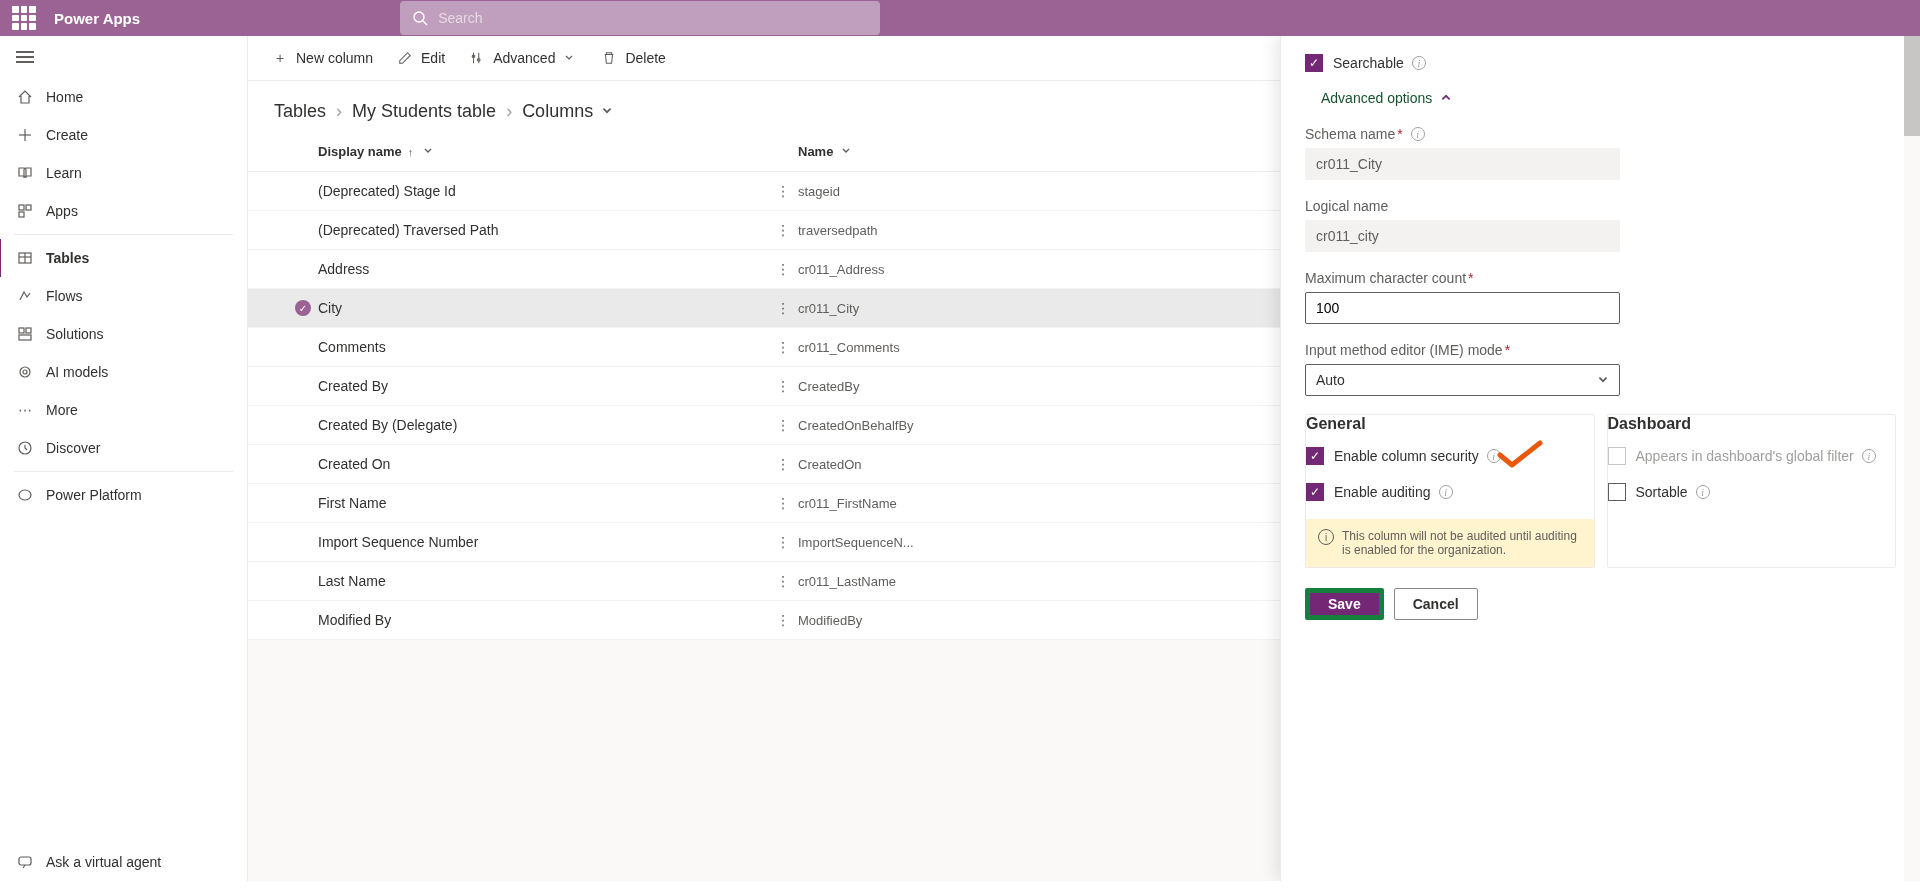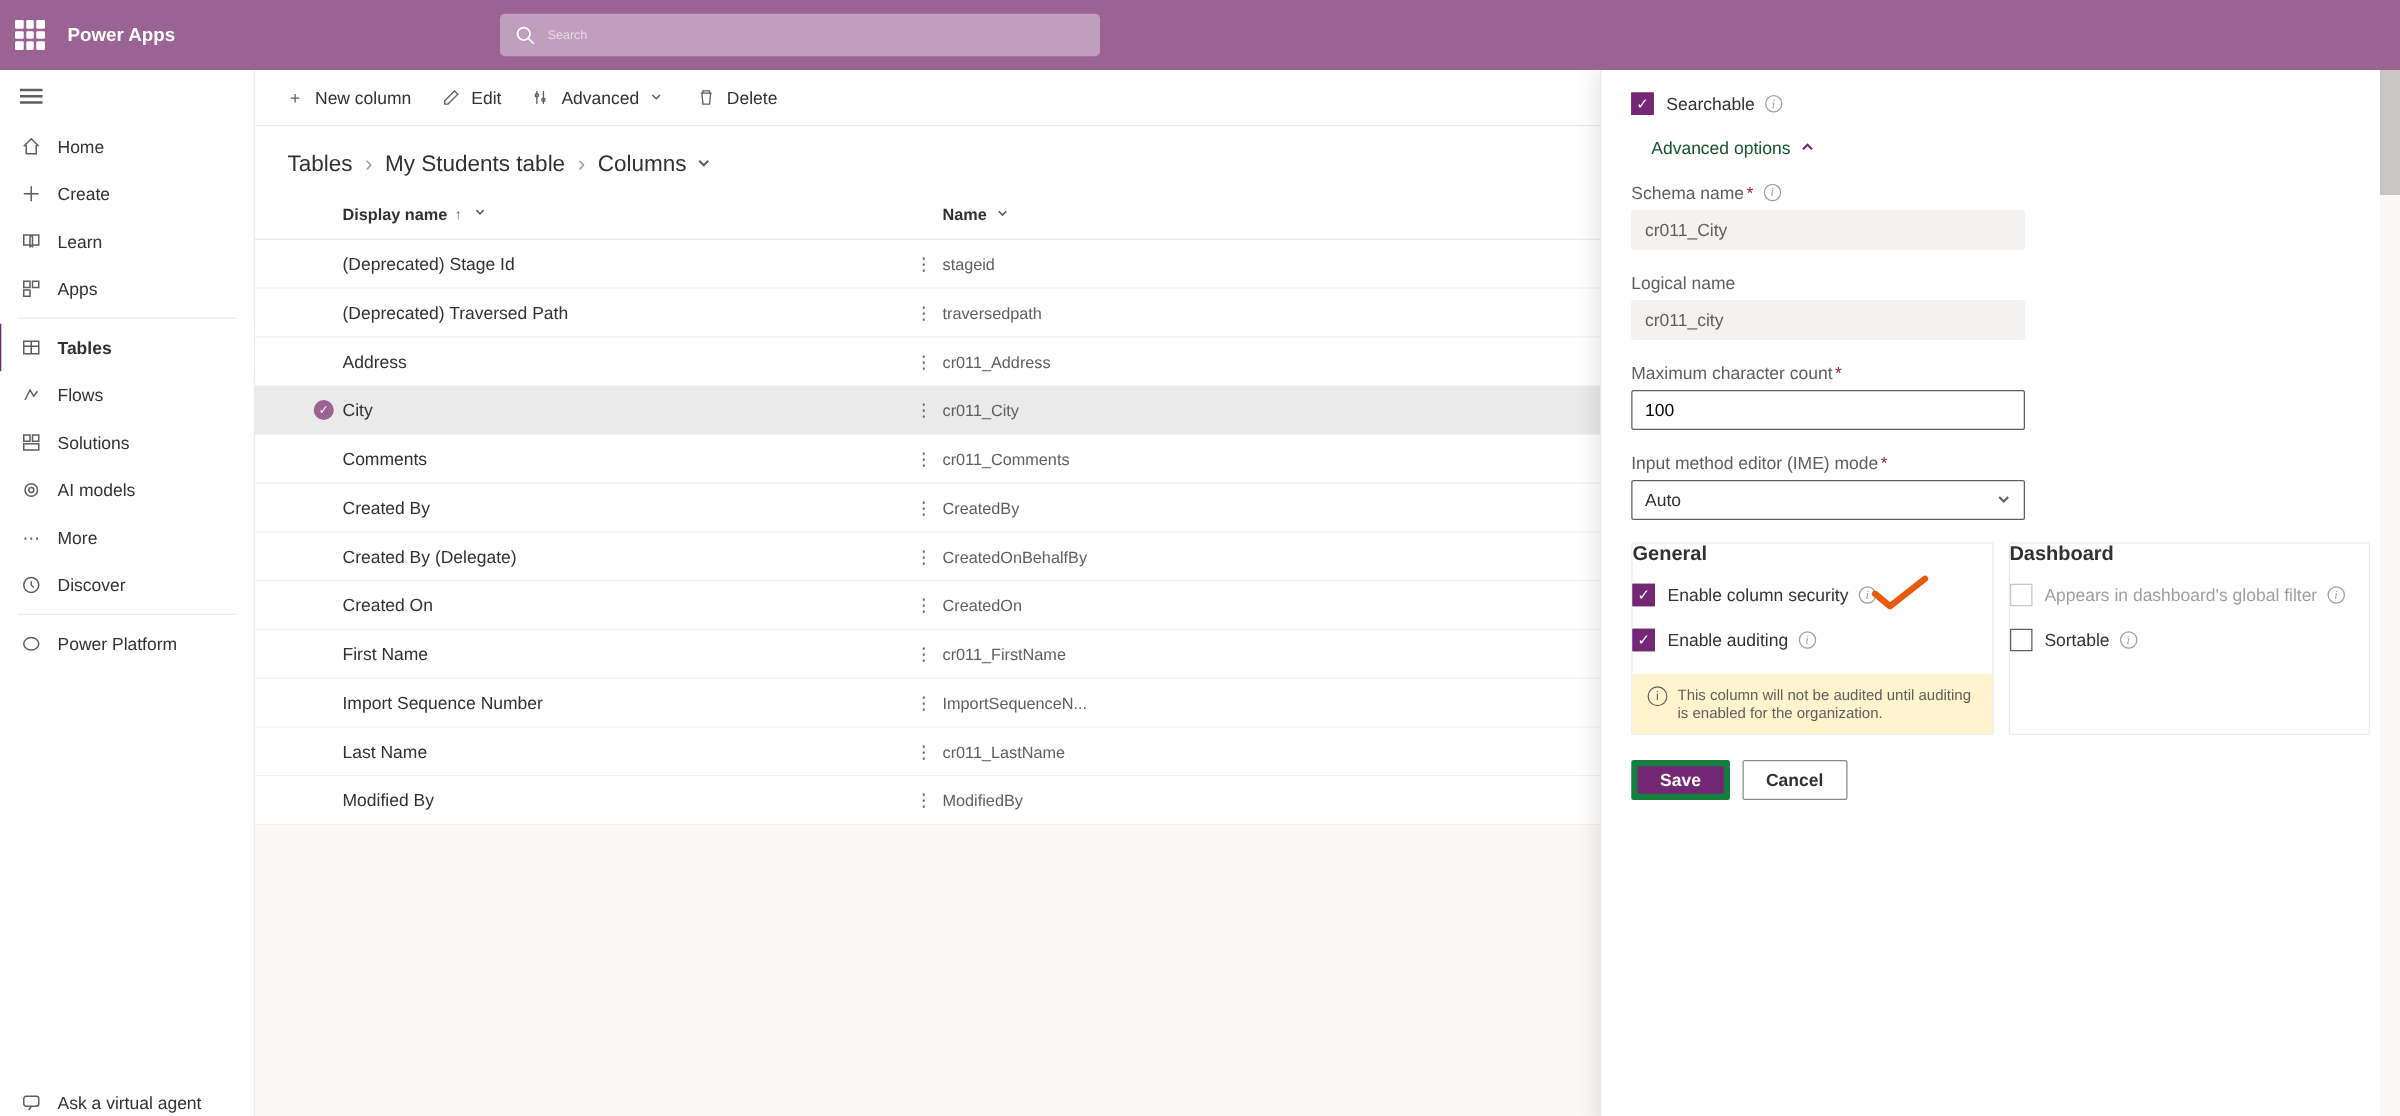--- a/index.html
+++ b/index.html
@@ -1,28 +1,28 @@
 <!DOCTYPE html>
 <html><head>
 <meta charset="utf-8">
 <style>
 * { box-sizing: border-box; margin: 0; padding: 0; }
 body { font-family: "Segoe UI", -apple-system, sans-serif; font-size: 14px; color: #323130; background: #fff; overflow: hidden; }
 
-.header { height: 56px; background: #9b6393; display: flex; align-items: center; padding: 0 12px; color: #fff; }
+.header { height: 36px; background: #9b6393; display: flex; align-items: center; padding: 0 12px; color: #fff; }
 .waffle { width: 24px; height: 24px; display: grid; grid-template-columns: repeat(3,1fr); grid-template-rows: repeat(3,1fr); gap: 2px; margin-right: 18px; cursor: pointer; }
 .waffle div { background: #fff; border-radius: 1px; }
 .app-title { font-size: 15px; font-weight: 600; }
 .search-wrap { margin-left: 260px; width: 480px; height: 34px; background: #bf9fbd; border-radius: 4px; display: flex; align-items: center; padding: 0 12px; }
 .search-wrap svg { width: 16px; height: 16px; }
-.search-in { flex: 1; background: transparent; border: none; outline: none; margin-left: 10px; font-size: 10px; color: #fff; }
+.search-in { flex: 1; background: transparent; border: none; outline: none; margin-left: 10px; font-size: 14px; color: #fff; }
 .search-in::placeholder { color: #e6d9e4; }
 
 .shell { display: flex; height: calc(100vh - 48px); }
-.leftcol { width: 204px; border-right: 1px solid #edebe9; display: flex; flex-direction: column; background: #fff; }
+.leftcol { width: 248px; border-right: 1px solid #edebe9; display: flex; flex-direction: column; background: #fff; }
 .hamb { padding: 12px 16px; cursor: pointer; }
 .hamb div { width: 18px; height: 2px; background: #605e5c; margin: 3px 0; }
 .nav-item { display: flex; align-items: center; padding: 10px 16px; cursor: pointer; color: #323130; font-size: 14px; }
 .nav-item.active { font-weight: 600; background: #fff; border-left: 2px solid #742774; margin-left: -1px; padding-left: 15px; box-shadow: inset 0 0 0 1px transparent; }
 .nav-item .ic { width: 18px; height: 18px; margin-right: 12px; display: flex; align-items: center; justify-content: center; color: #605e5c; }
 .nav-sep { height: 1px; background: #edebe9; margin: 4px 14px; }
 .nav-ask { margin-top: auto; }
 
 .main { flex: 1; position: relative; background: #faf9f8; overflow: hidden; }
 .cmdbar { height: 45px; background: #fff; border-bottom: 1px solid #edebe9; display: flex; align-items: center; padding: 0 14px; gap: 4px; }

